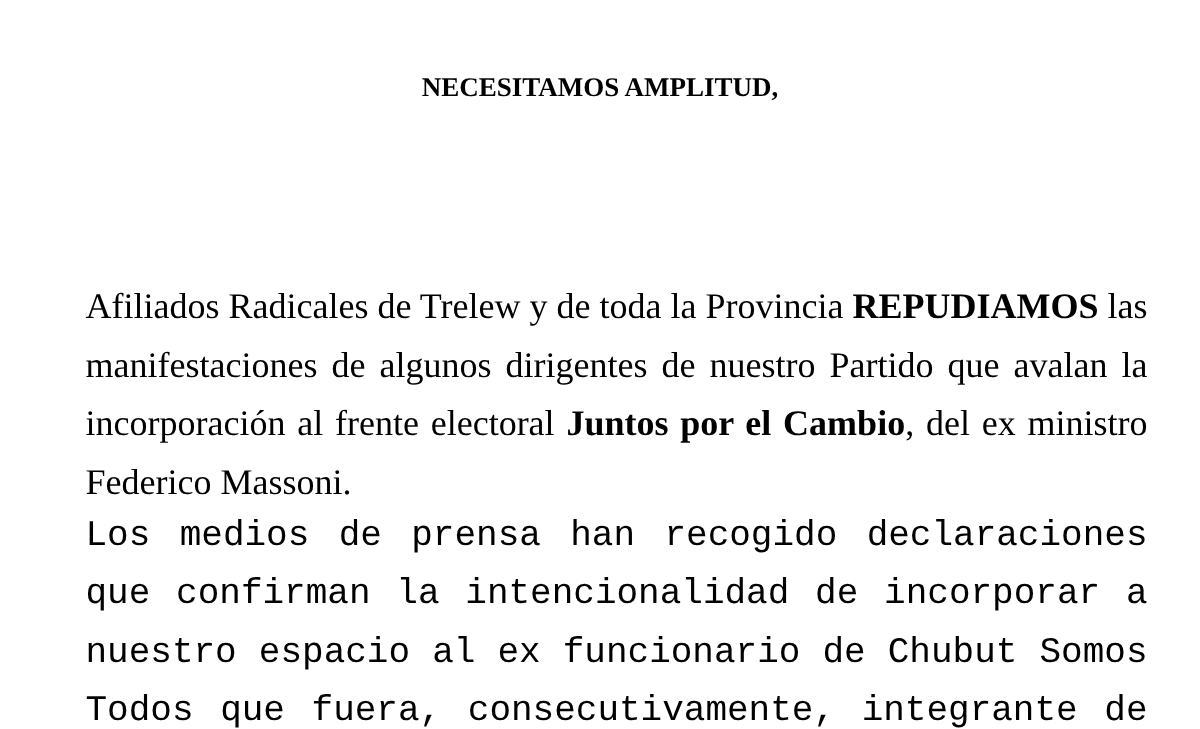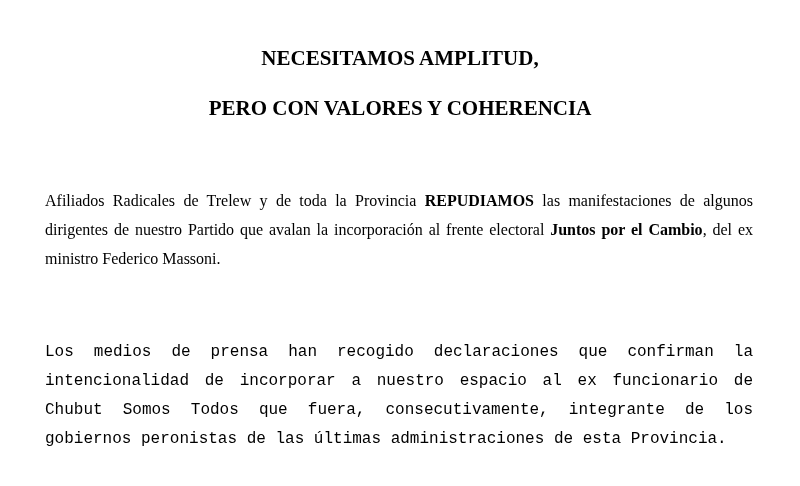--- a/index.html
+++ b/index.html
@@ -22,43 +22,42 @@
       width: 800px;
       height: 486px;
       background: #ffffff;
     }
     .title-line {
       position: absolute;
       left: 0;
       width: 800px;
       text-align: center;
       font-weight: bold;
-      font-size: 21px;
+      font-size: 18px;
       line-height: 26px;
       margin: 0;
     }
     .title-1 { top: 45px; }
     .title-2 { top: 95px; }
     .para {
       position: absolute;
-      left: 45px;
+      left: 57px;
       width: 708px;
-      font-size: 16px;
-      line-height: 29px;
+      font-size: 24px;
+      line-height: 39px;
       text-align: justify;
       text-align-last: left;
       margin: 0;
     }
     .para-1 { top: 186px; }
     .para-2 { top: 338px; font-family: Liberation Mono, monospace; }
     .b { font-weight: bold; }
   </style>
 </head>
 <body>
 
 <div class="page">
   <p class="title-line title-1">NECESITAMOS AMPLITUD,</p>
-  <p class="title-line title-2">PERO CON VALORES Y COHERENCIA</p>
 
   <p class="para para-1"><span>Afiliados Radicales de Trelew y de toda la Provincia </span><span class="b">REPUDIAMOS</span><span> las manifestaciones de algunos dirigentes de nuestro Partido que avalan la incorporación al frente electoral </span><span class="b">Juntos por el Cambio</span><span>, del ex ministro Federico Massoni.</span></p>
 
   <p class="para para-2"><span>Los medios de prensa han recogido declaraciones que confirman la intencionalidad de incorporar a nuestro espacio al ex funcionario de Chubut Somos Todos que fuera, consecutivamente, integrante de los gobiernos peronistas de las últimas administraciones de esta Provincia.</span></p>
 </div>
 
 </body></html>

